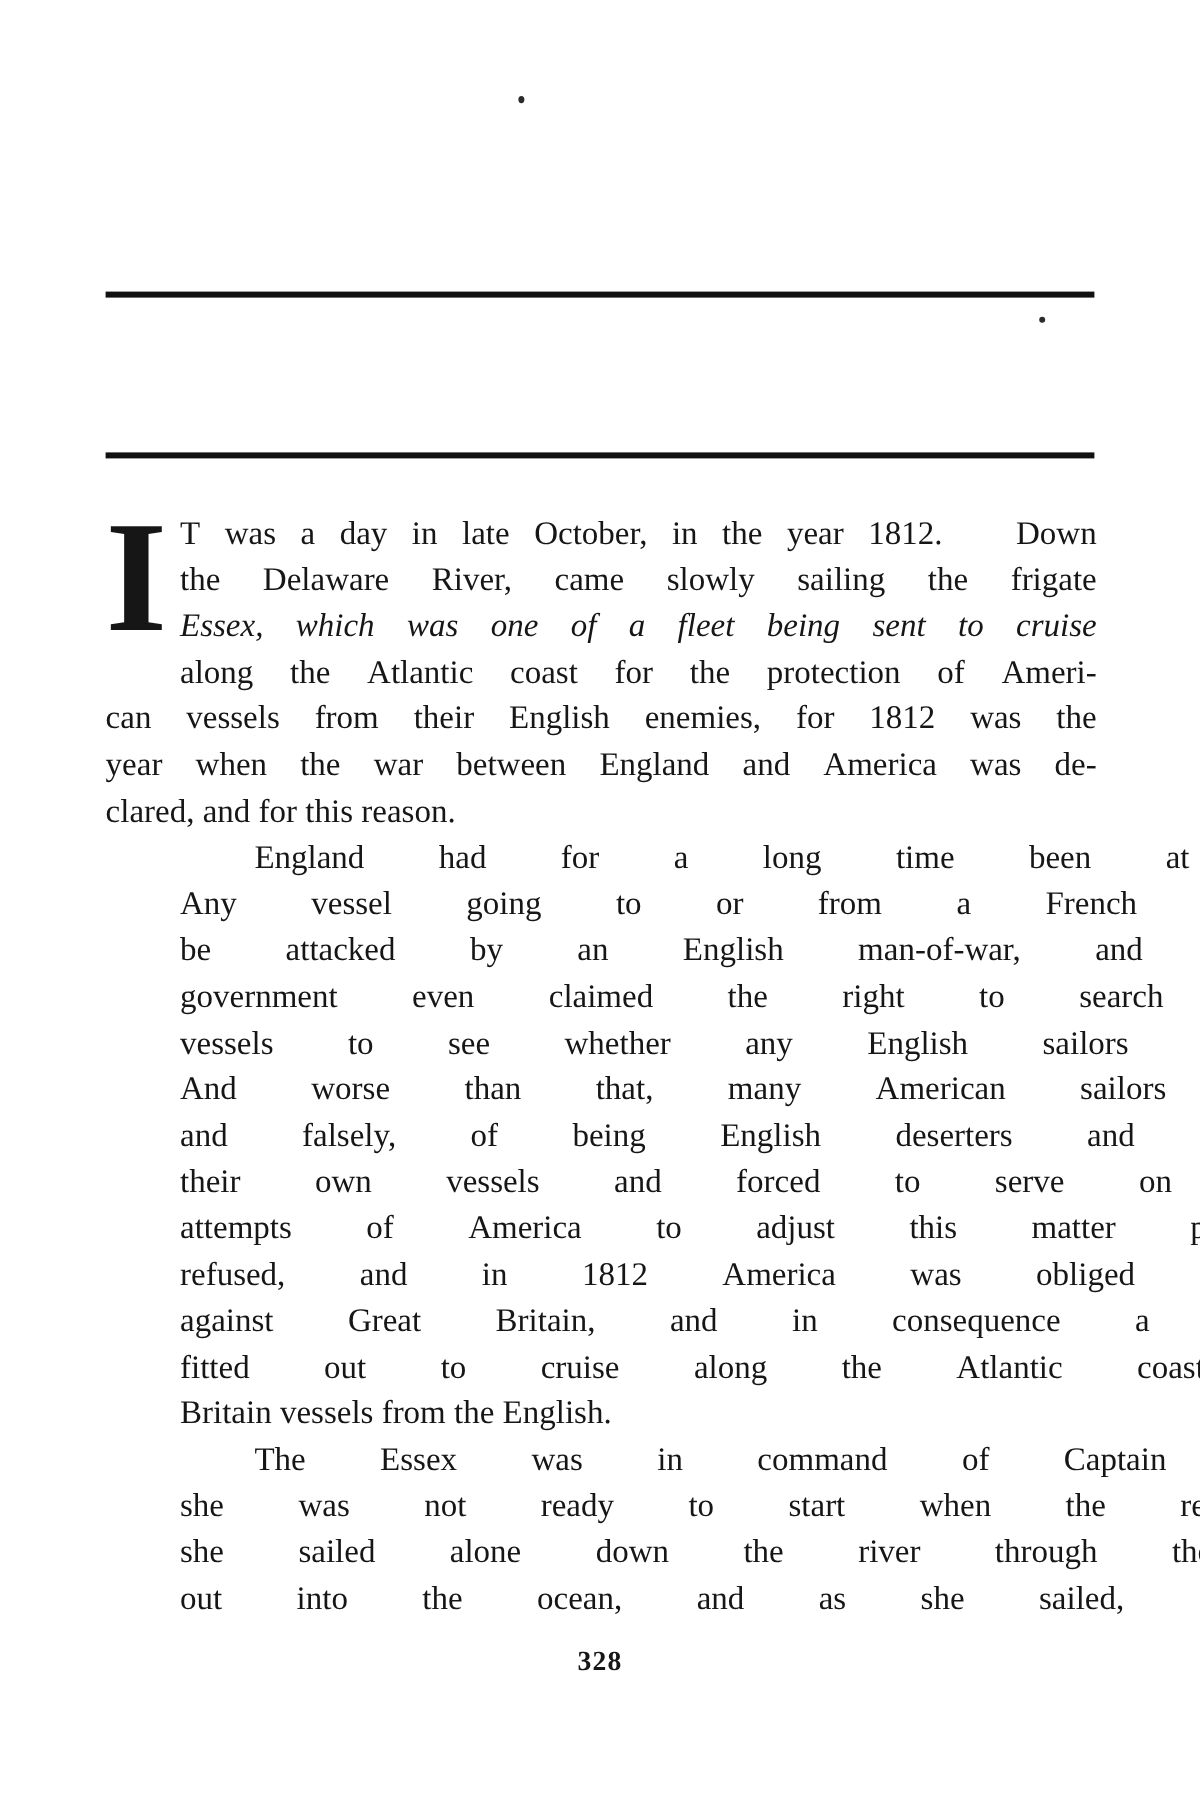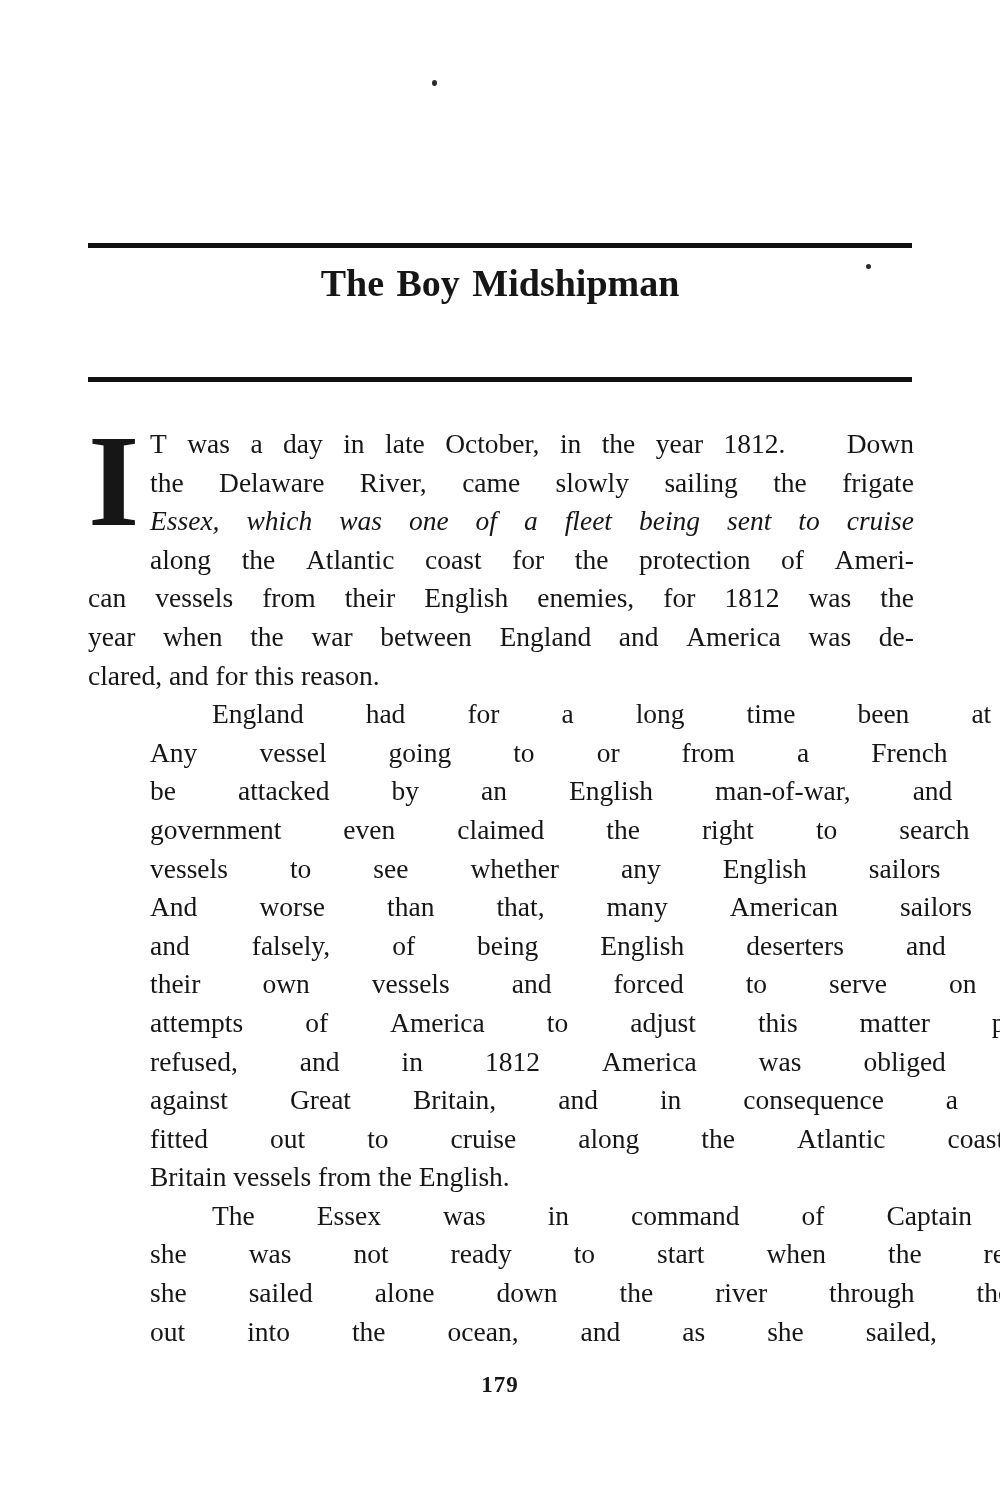--- a/index.html
+++ b/index.html
@@ -128,21 +128,20 @@
 <body>
 
 <div class="page">
 
   <div class="speck speck-1"></div>
   <div class="speck speck-2"></div>
 
   <div class="rule rule-top"></div>
 
   <div class="title-block">
-    <div class="title-sub">The Boy Midshipman</div>
   </div>
 
   <div class="rule rule-bottom"></div>
 
   <div class="body-text">
 
     <div class="para p1 dropcap-wrap">
       <span class="dropcap">I</span>
       <span class="ln j p1-lines">
           <span style="display: flex; width: 100%; justify-content: space-between;"><span style="white-space: pre;">T</span><span style="white-space: pre;">was</span><span style="white-space: pre;">a</span><span style="white-space: pre;">day</span><span style="white-space: pre;">in</span><span style="white-space: pre;">late</span><span style="white-space: pre;">October,</span><span style="white-space: pre;">in</span><span style="white-space: pre;">the</span><span style="white-space: pre;">year</span><span style="white-space: pre;">1812.</span><span style="white-space: pre;"></span><span style="white-space: pre;"></span><span style="white-space: pre;">Down</span></span>
@@ -219,15 +218,15 @@
       <span class="ln j">
           <span style="display: flex; width: 100%; justify-content: space-between;"><span style="white-space: pre;">she</span><span style="white-space: pre;">sailed</span><span style="white-space: pre;">alone</span><span style="white-space: pre;">down</span><span style="white-space: pre;">the</span><span style="white-space: pre;">river</span><span style="white-space: pre;">through</span><span style="white-space: pre;">the</span></span>
         </span>
       <span class="ln j">
           <span style="display: flex; width: 100%; justify-content: space-between;"><span style="white-space: pre;">out</span><span style="white-space: pre;">into</span><span style="white-space: pre;">the</span><span style="white-space: pre;">ocean,</span><span style="white-space: pre;">and</span><span style="white-space: pre;">as</span><span style="white-space: pre;">she</span><span style="white-space: pre;">sailed,</span><span style="white-space: pre;">she</span></span>
         </span>
     </div>
 
   </div>
 
-  <div class="folio">179</div>
+  <div class="folio">328</div>
 
 </div>
 
 </body></html>

